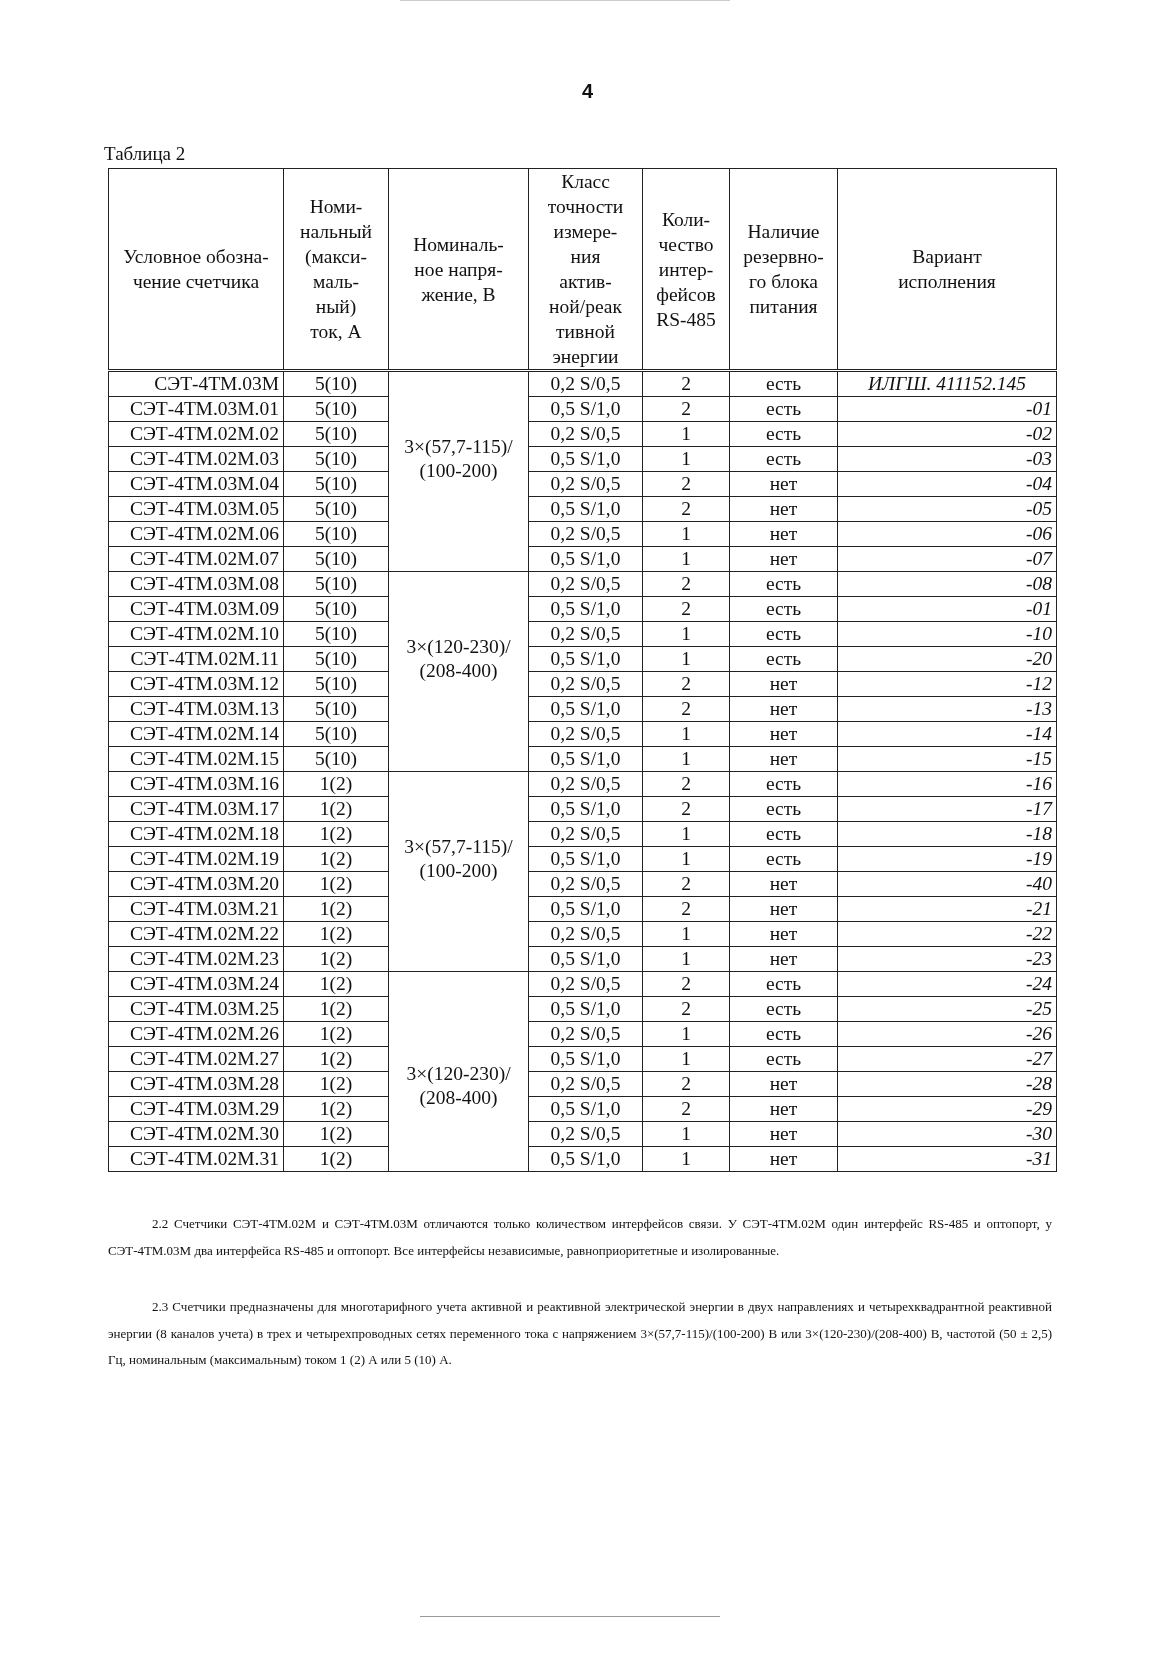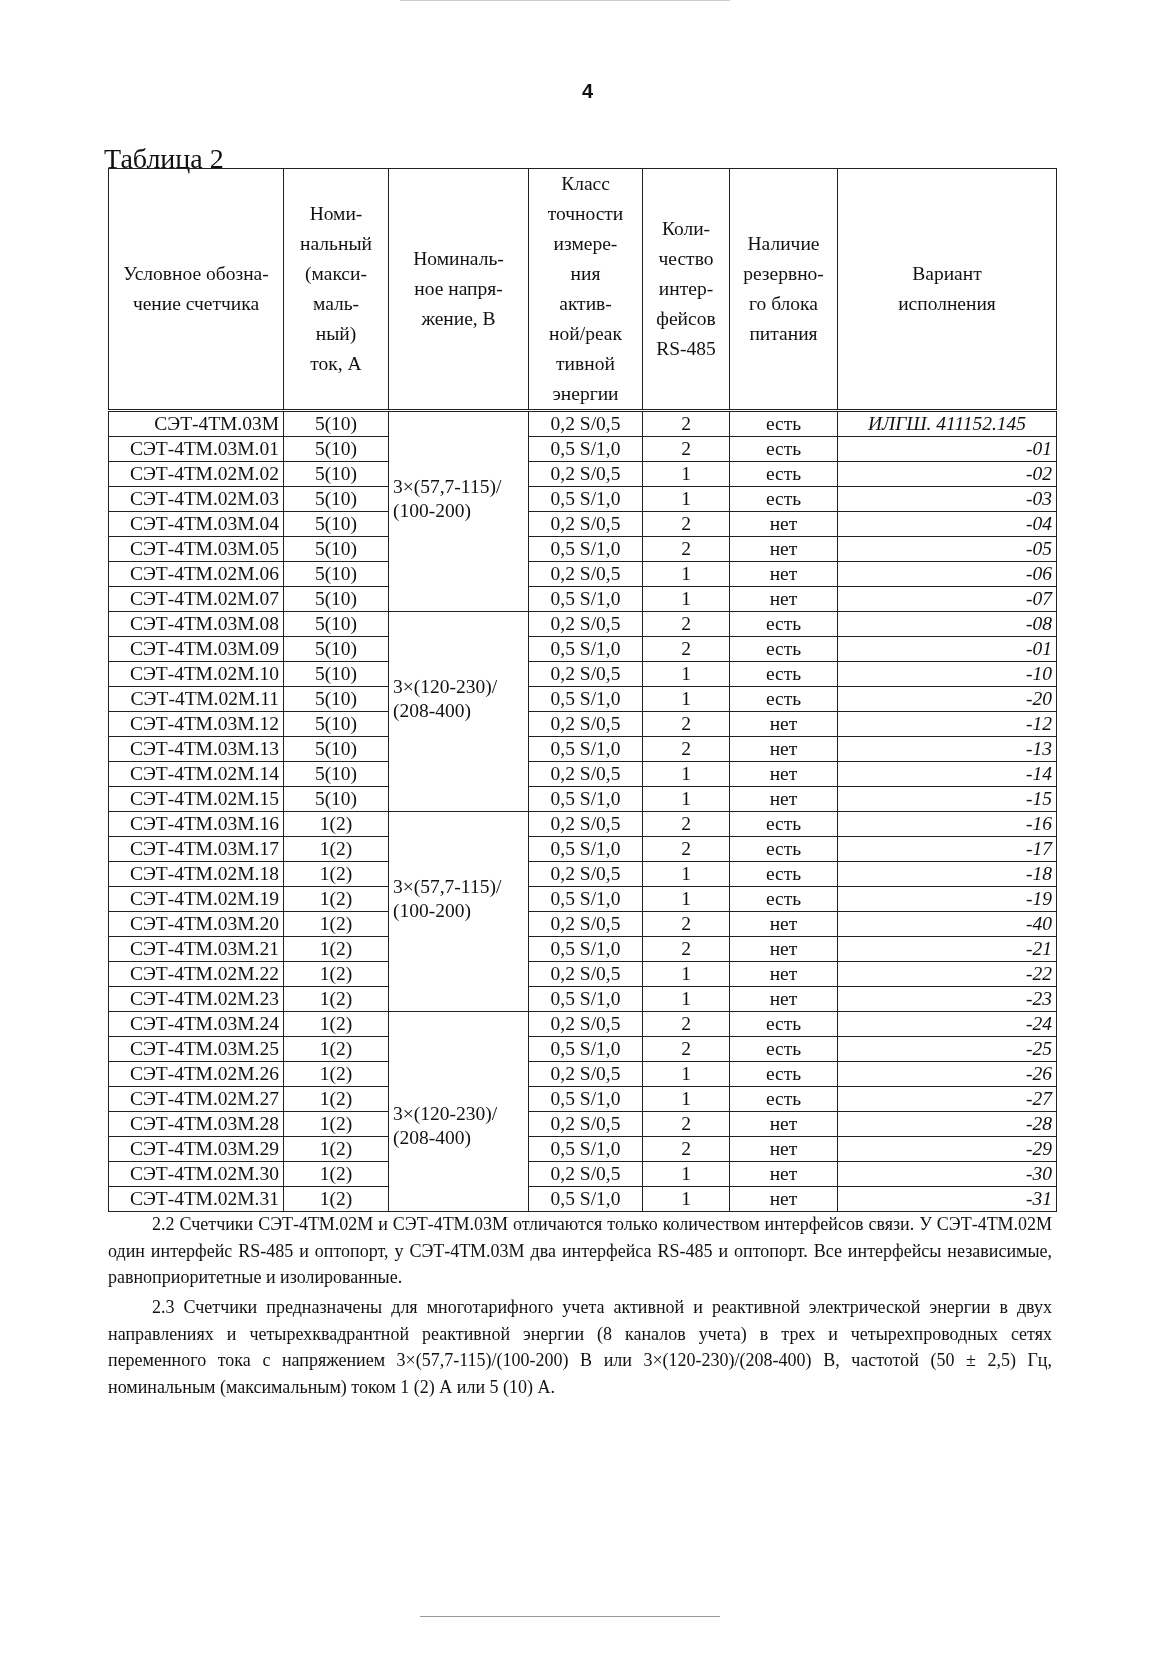--- a/index.html
+++ b/index.html
@@ -5,42 +5,42 @@
     html, body { margin: 0; padding: 0; background: #ffffff; }
     body {
       width: 1175px; height: 1653px; position: relative; overflow: hidden;
       font-family: "Liberation Serif", "DejaVu Serif", serif; color: #111;
     }
     .page-number {
       position: absolute; top: 80px; left: 0; width: 1175px; text-align: center;
       font-family: "Liberation Sans", "DejaVu Sans", sans-serif; font-weight: bold; font-size: 20px;
     }
     .table-caption {
-      position: absolute; top: 143px; left: 104px; font-size: 28px;
+      position: absolute; top: 143px; left: 104px; font-size: 19px;
     }
     table.spec {
       position: absolute; top: 168px; left: 108px; width: 948px;
       border-collapse: collapse; table-layout: fixed; font-size: 19.5px;
     }
     table.spec th, table.spec td {
       border: 1.5px solid #222; padding: 0 4px; line-height: 24px;
     }
     table.spec th {
       font-weight: normal; text-align: center; vertical-align: middle;
-      line-height: 30px; height: 200px; padding: 0 2px; margin-left: 9px;
+      line-height: 25px; height: 200px; padding: 0 2px; margin-left: 9px;
     }
     table.spec thead tr { border-bottom: 3px double #222; }
     table.spec td { height: 24px; white-space: nowrap; }
     td.c-name { text-align: right; padding-left: 3px; }
     td.c-cur, td.c-cls, td.c-rs, td.c-bp { text-align: center; }
-    td.c-volt { text-align: left; vertical-align: middle; line-height: 24px; white-space: normal; margin-left: 44px; }
+    td.c-volt { text-align: center; vertical-align: middle; line-height: 24px; white-space: normal; margin-left: 44px; }
     td.c-var { text-align: right; padding-right: 6px; font-style: italic; }
     td.c-var.first { text-align: center; }
     .para {
-      position: absolute; left: 108px; width: 944px; font-size: 18px; line-height: 26.5px;
+      position: absolute; left: 108px; width: 944px; font-size: 13px; line-height: 26.5px;
       text-align: justify; text-indent: 44px;
     }
     .scan-line {
       position: absolute; height: 1px; background: #999;
     }
   </style>
 </head>
 <body>
 
 <div class="scan-line" style="top:0;left:400px;width:330px;background:#ccc;"></div>

